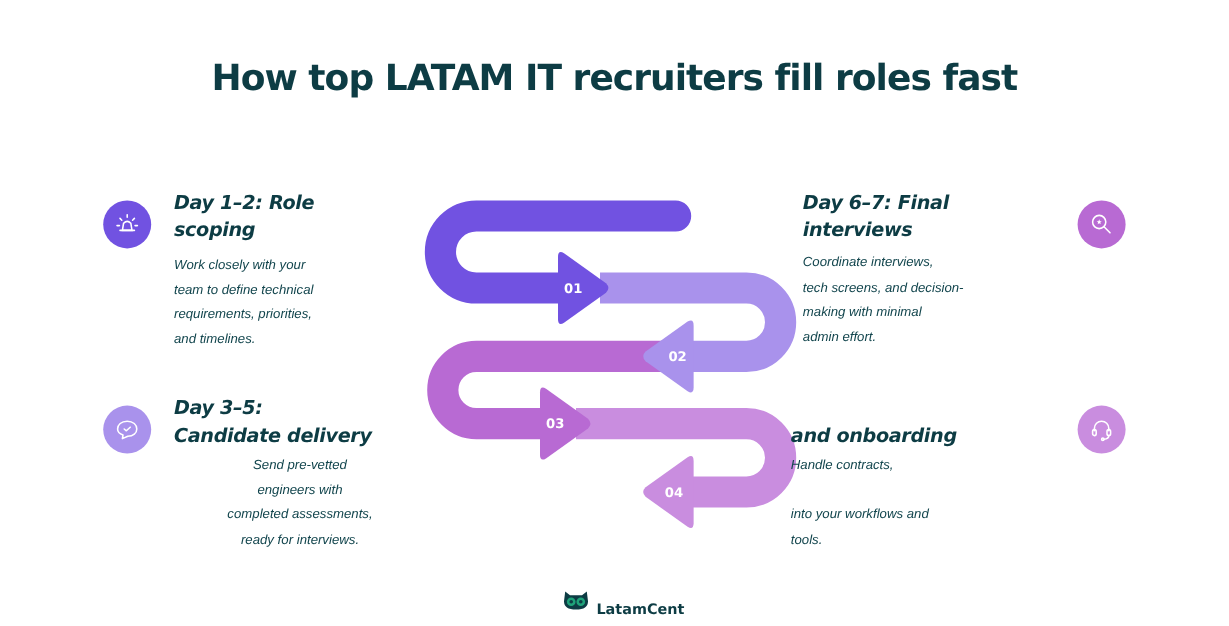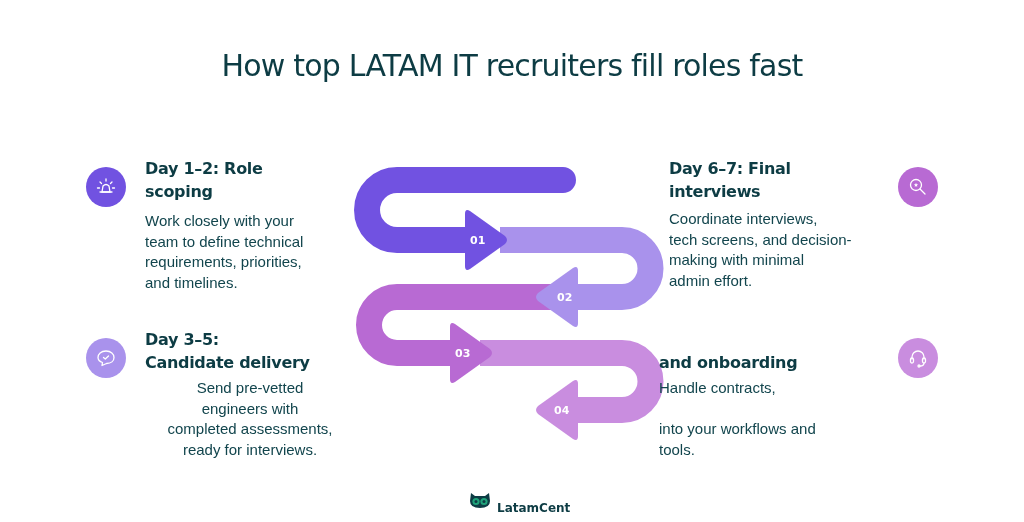--- a/index.html
+++ b/index.html
@@ -1,20 +1,20 @@
 <!DOCTYPE html>
 <html><head>
 <meta charset="utf-8">
 <style>
   html,body{margin:0;padding:0;background:#ffffff;}
   body{width:1024px;height:522px;position:relative;overflow:hidden;font-family:"Liberation Sans",sans-serif;color:#0f3d45;}
-  .title{position:absolute;left:0;top:48px;width:1024px;text-align:center;font-family:"DejaVu Sans",sans-serif;font-weight:normal;font-size:30px;letter-spacing:-0.8px;color:#0d3c44;}
-  .step{position:absolute;width:200px;}
+  .title{position:absolute;left:0;top:48px;width:1024px;text-align:center;font-family:"DejaVu Sans",sans-serif;font-weight:bold;font-size:30px;letter-spacing:-0.8px;color:#0d3c44;}
+  .step{position:absolute;width:200px;font-style:italic;}
   .step h3{margin:0;font-family:"DejaVu Sans",sans-serif;font-weight:bold;font-size:16px;line-height:23px;color:#0d3c44;letter-spacing:-0.3px;}
-  .step p{margin:8px 0 0 0;font-size:15px;line-height:20.5px;color:#12454d;}
+  .step p{margin:8px 0 0 0;font-size:11px;line-height:20.5px;color:#12454d;}
   .left{left:145px;text-align:left;}
   .right{right:145px;text-align:left;}
   .icon{position:absolute;width:40px;height:40px;border-radius:50%;display:flex;align-items:center;justify-content:center;}
   .icon svg{width:24px;height:24px;}
   #snake{position:absolute;left:0;top:0;}
   .num{font-family:"DejaVu Sans",sans-serif;font-weight:bold;font-size:11px;fill:#ffffff;}
   .logo{position:absolute;left:469px;top:485px;display:flex;align-items:center;gap:6px;}
   .logo span{font-family:"DejaVu Sans",sans-serif;font-weight:bold;font-size:12px;color:#0d3c44;margin-top:16px;}
 </style>
 </head>

